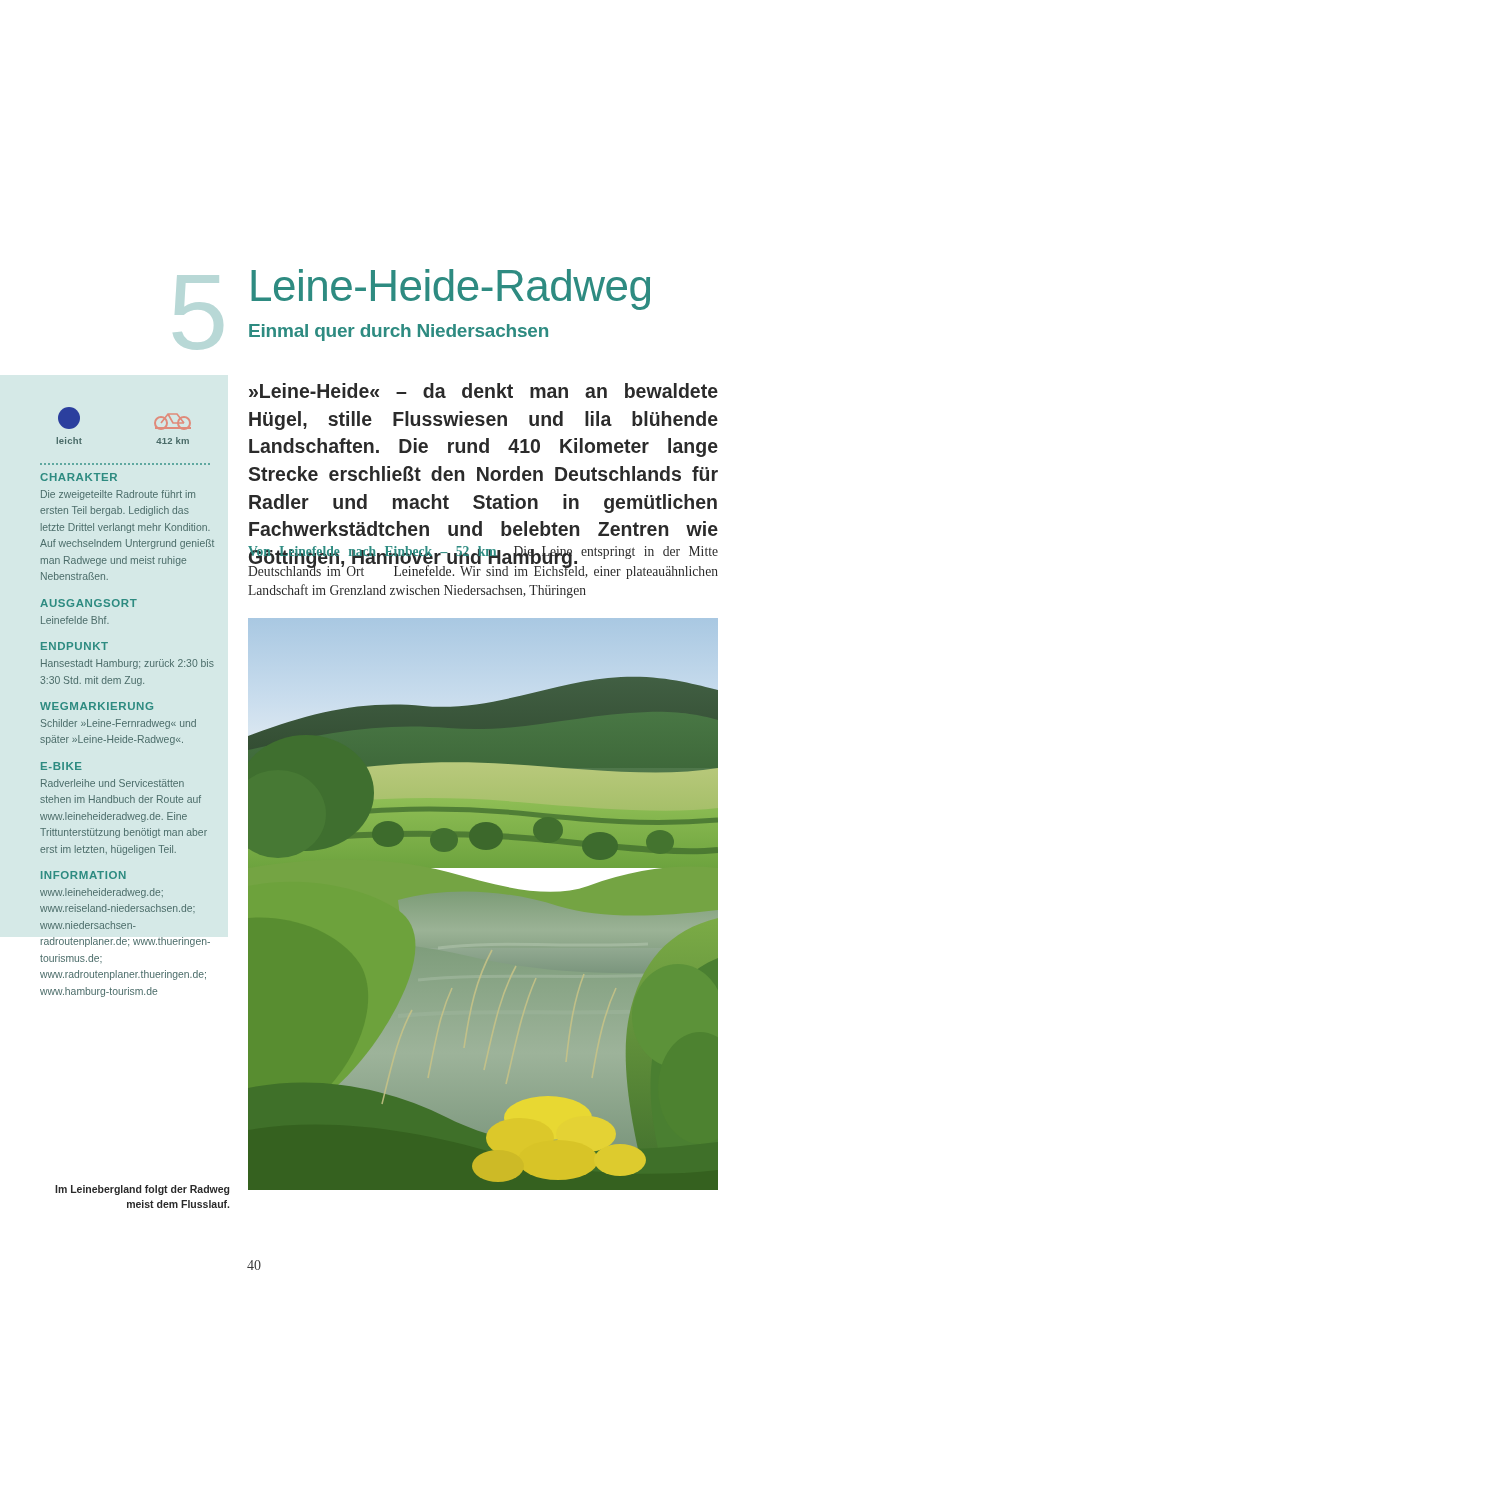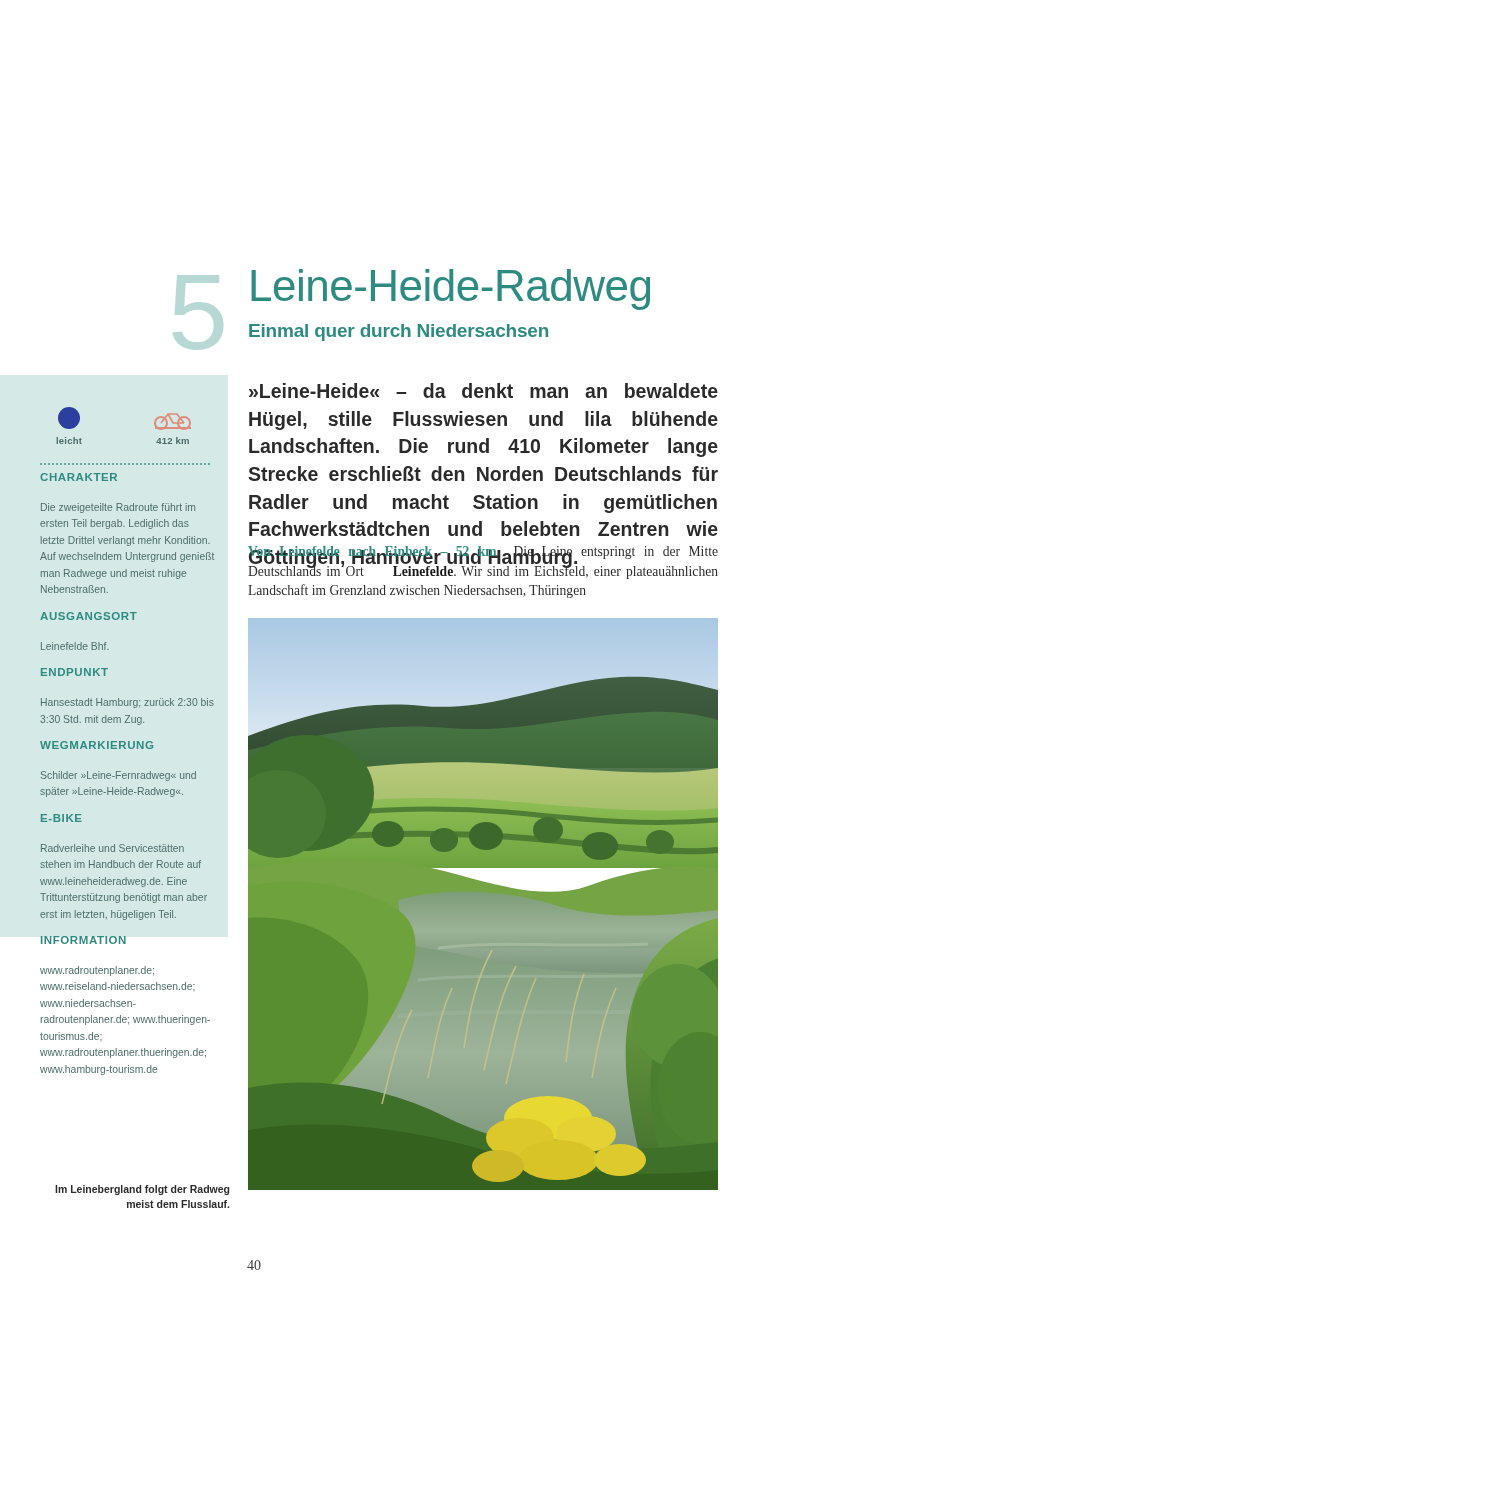--- a/index.html
+++ b/index.html
@@ -81,21 +81,21 @@
     font-family: "Liberation Serif", serif;
     font-size: 13.6px;
     color: #2b2b2b;
     line-height: 1.44;
     text-align: justify;
   }
   .sec-head {
     color: #2e8b81;
     font-weight: 700;
   }
-  .bold { font-weight: 700; color: #1a1a1a; margin-left: 24px; }
+  .bold { font-weight: 400; color: #1a1a1a; margin-left: 24px; }
 
   
   .infobox {
     position: absolute;
     left: 0px; top: 375px;
     width: 228px; height: 562px;
     background: #d5e9e7;
   }
   .icons-row {
     position: absolute;
@@ -136,21 +136,21 @@
     color: #2e8b81;
     letter-spacing: 0.6px;
     margin-top: 11px;
   }
   .info-h:first-child { margin-top: 0; }
   .info-p {
     font-family: "Liberation Sans", sans-serif;
     font-size: 10.4px;
     color: #4c6d6a;
     line-height: 1.58;
-    margin-top: 17px;
+    margin-top: 4px;
   }
 
   
   .photo {
     position: absolute;
     left: 248px; top: 618px;
     width: 470px; height: 572px;
     overflow: hidden;
   }
   .photo svg { display:block; }
@@ -221,21 +221,21 @@
         <div class="info-h">ENDPUNKT</div>
         <div class="info-p">Hansestadt Hamburg; zurück 2:30 bis 3:30 Std. mit dem Zug.</div>
 
         <div class="info-h">WEGMARKIERUNG</div>
         <div class="info-p">Schilder »Leine-Fernradweg« und später »Leine-Heide-Radweg«.</div>
 
         <div class="info-h">E-BIKE</div>
         <div class="info-p">Radverleihe und Servicestätten stehen im Handbuch der Route auf www.leineheideradweg.de. Eine Trittunterstützung benötigt man aber erst im letzten, hügeligen Teil.</div>
 
         <div class="info-h">INFORMATION</div>
-        <div class="info-p">www.radroutenplaner.de; www.reiseland-niedersachsen.de; www.niedersachsen-radroutenplaner.de; www.thueringen-tourismus.de; www.radroutenplaner.thueringen.de; www.hamburg-tourism.de</div>
+        <div class="info-p">www.leineheideradweg.de; www.reiseland-niedersachsen.de; www.niedersachsen-radroutenplaner.de; www.thueringen-tourismus.de; www.radroutenplaner.thueringen.de; www.hamburg-tourism.de</div>
       </div>
     </div>
 
     <div class="photo">
       <svg width="470" height="572" viewBox="0 0 470 572">
         <defs>
           <linearGradient id="sky" x1="0" y1="0" x2="0" y2="1">
             <stop offset="0%" stop-color="#a9c8e2"></stop>
             <stop offset="60%" stop-color="#c8dced"></stop>
             <stop offset="100%" stop-color="#dfeaf2"></stop>

